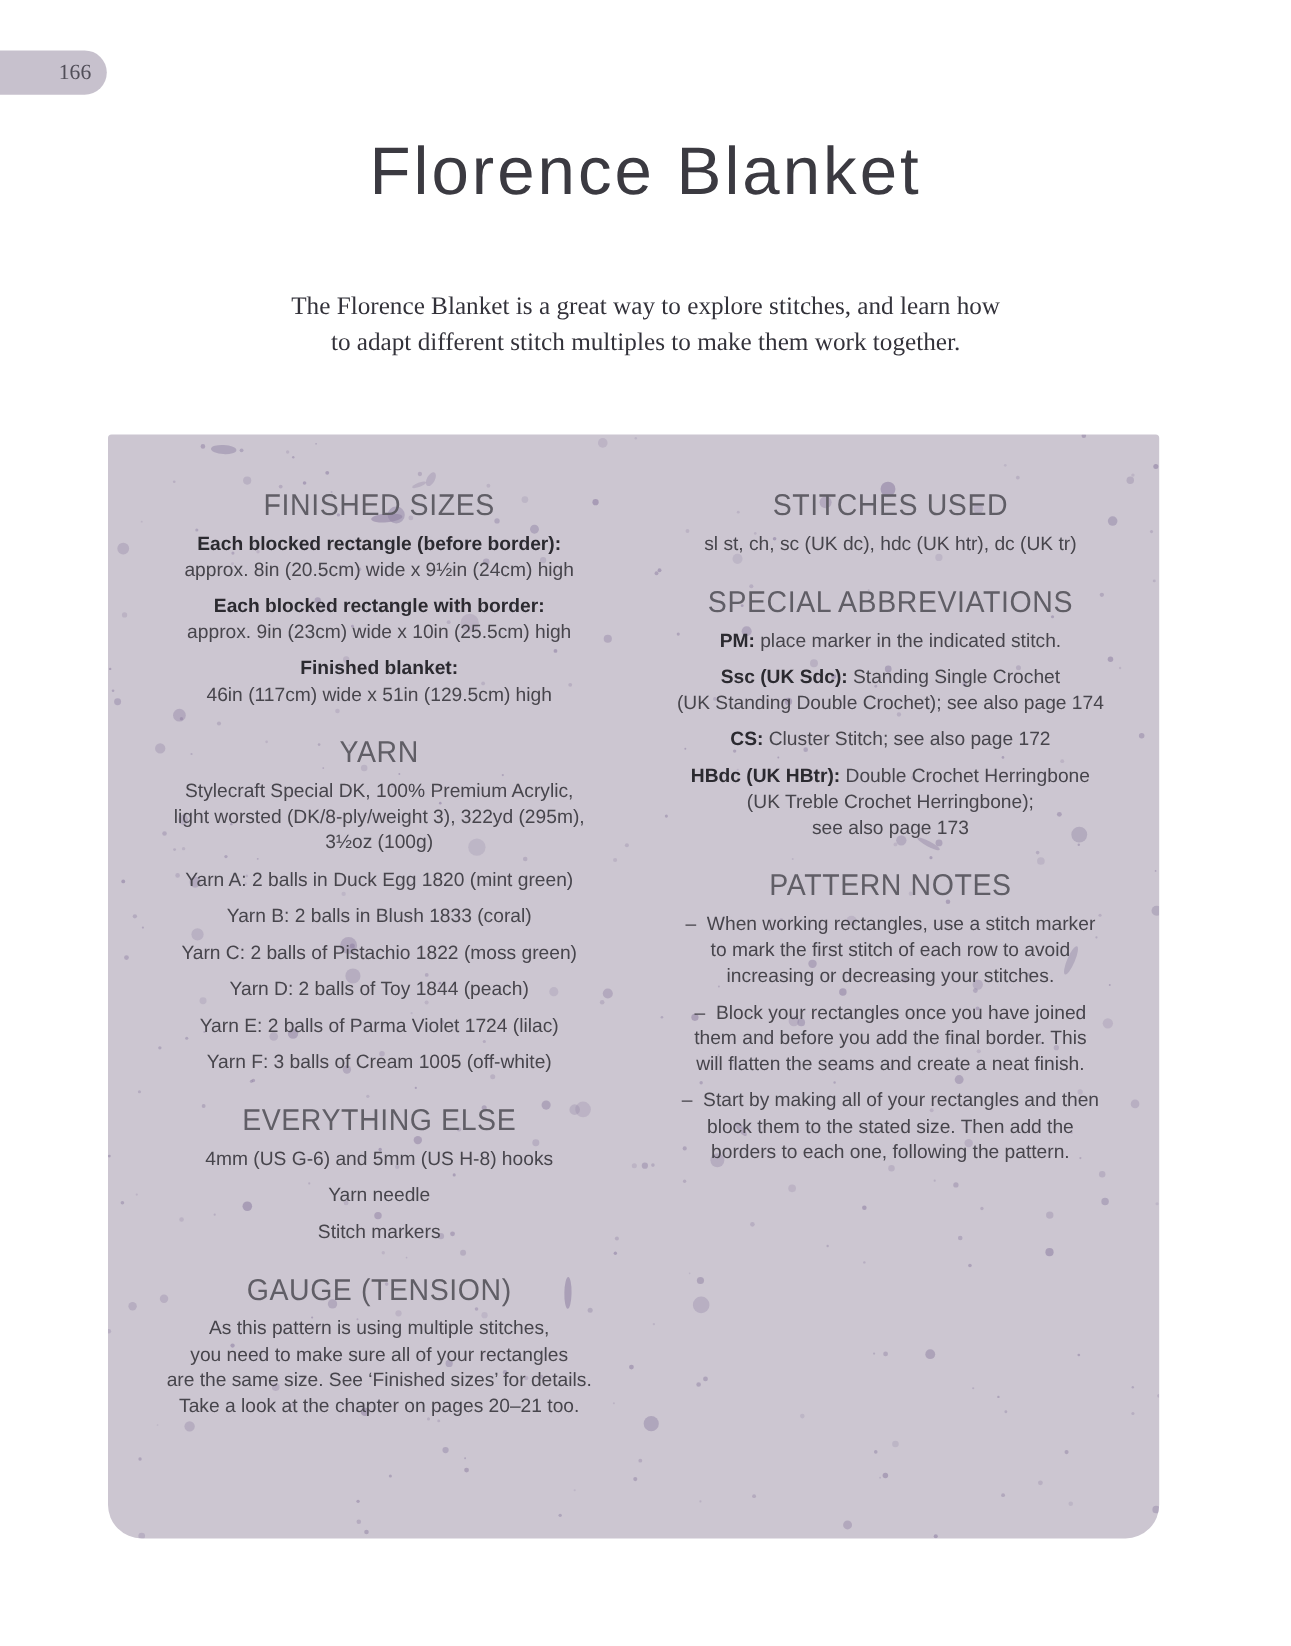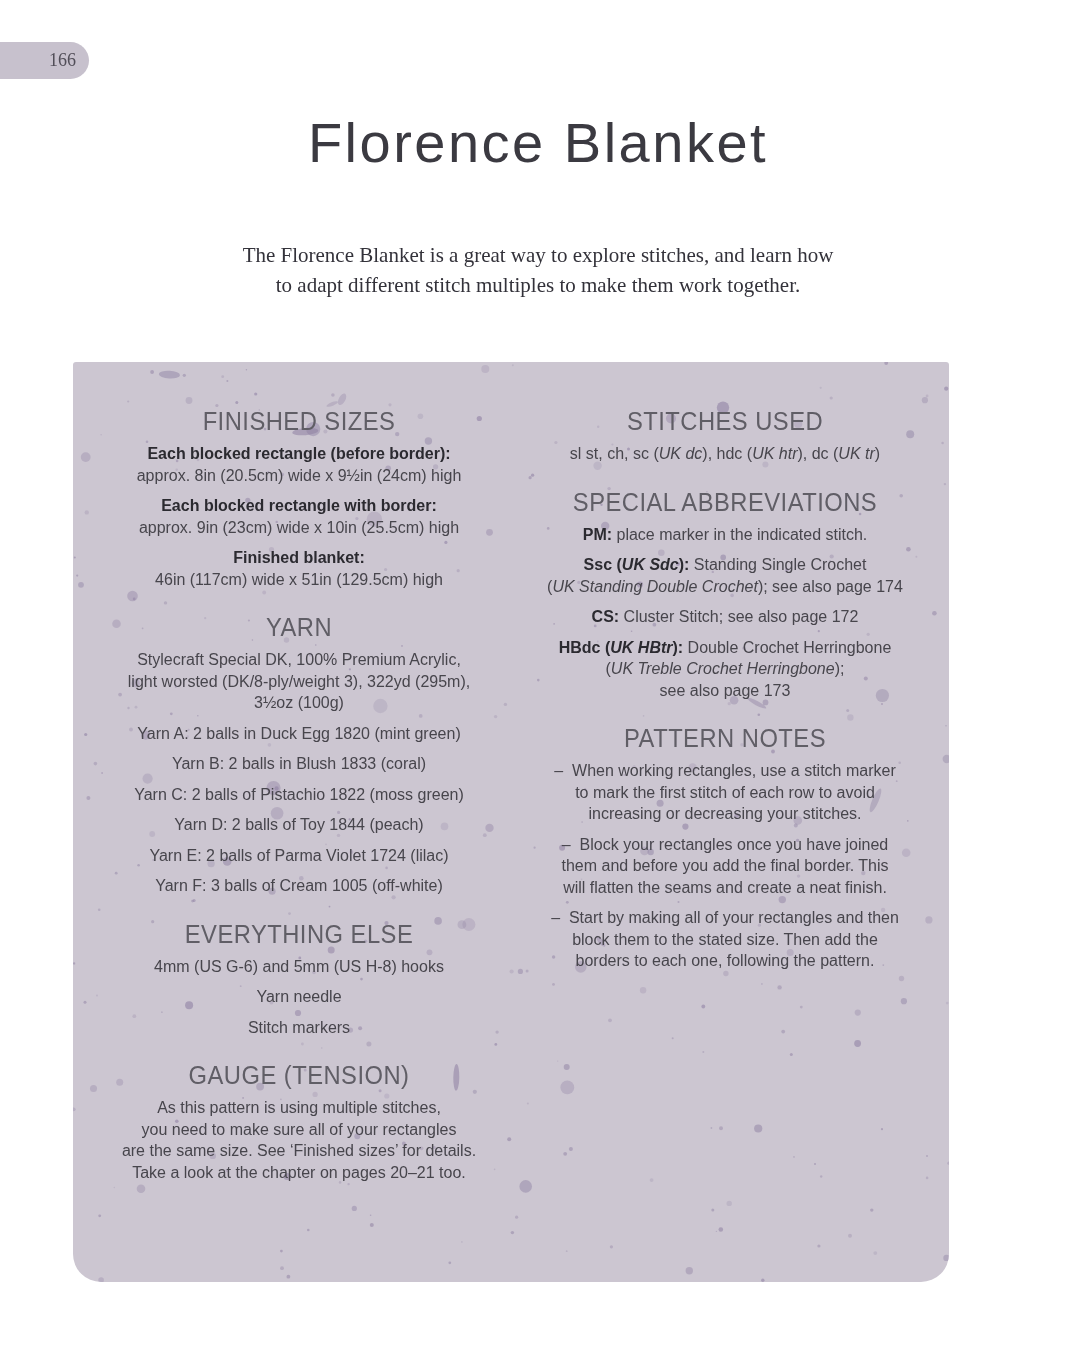--- a/index.html
+++ b/index.html
@@ -46,21 +46,21 @@
     color:var(--title_color);
   }
   .intro{
     position:absolute;top:240px;left:0;right:0;
     text-align:center;
     font-family:Liberation Serif, serif;
     font-size:21px;line-height:30px;
     color:var(--intro_color);
   }
   .panel{
-    position:absolute;left:73px;top:362px;
+    position:absolute;left:90px;top:362px;
     width:876px;height:920px;
     background:var(--panel_bg);
     border-radius:3px 3px 28px 28px;
     overflow:hidden;
   }
   .speckles{
     position:absolute;left:0;top:0;width:876px;height:920px;
     display:block;
   }
   .panel-columns{
@@ -77,21 +77,21 @@
     margin:22px 0 7px;
     transform:scaleX(.95);
   }
   .col .sec-heading:first-child{margin-top:0;}
   .block{
     font-size:16px;line-height:21.5px;
     color:var(--body_color);
     margin:0 0 9px;
   }
   .block .b{font-weight:bold;color:var(--strong_color);}
-  .block .i{font-style:italic;}
+  .block .i{}
 </style>
 </head>
 <body>
 
 <div class="page">
 
   <div class="page-tab">
     <span>166</span>
   </div>
 

